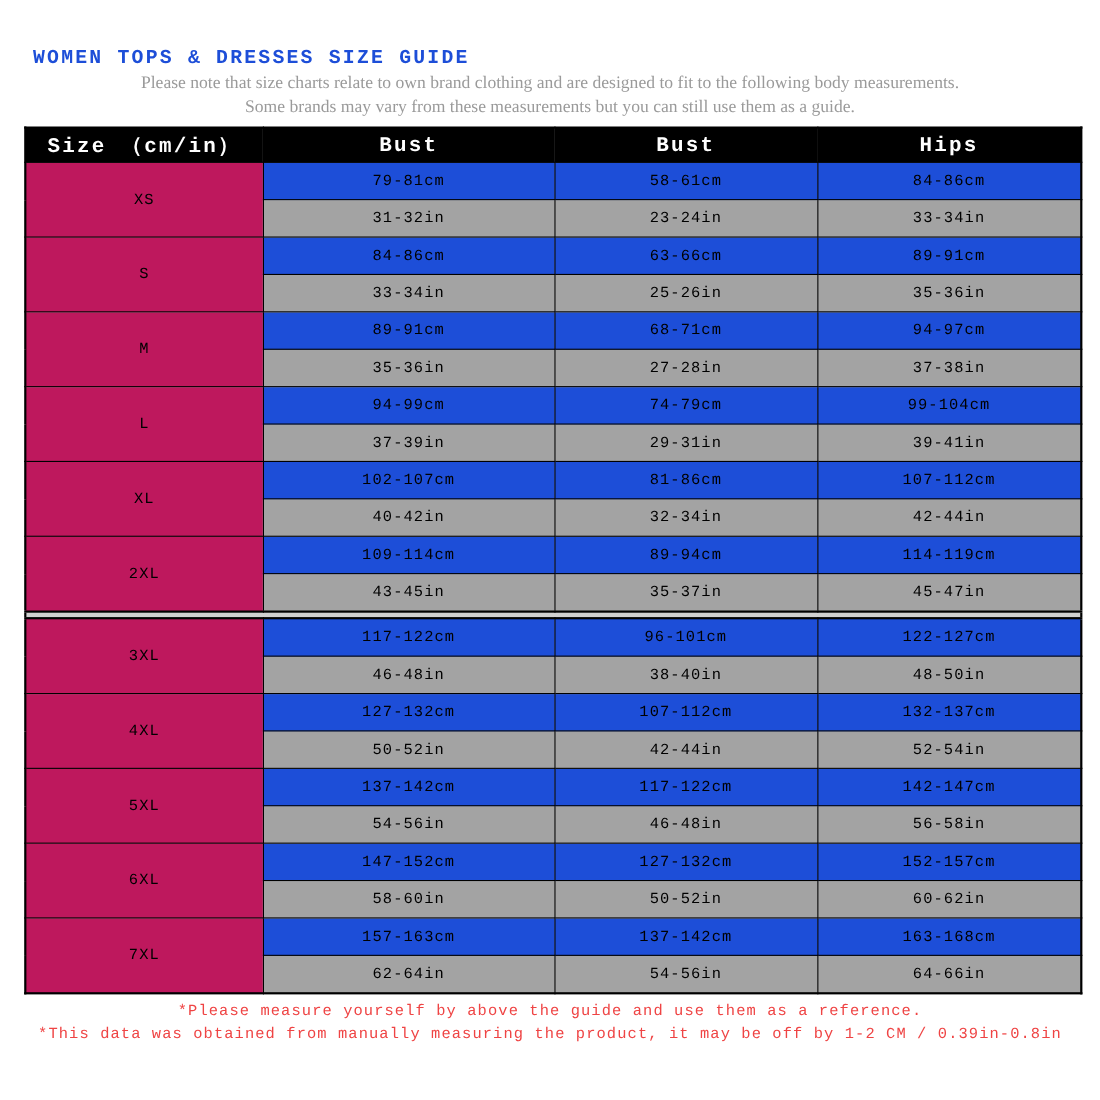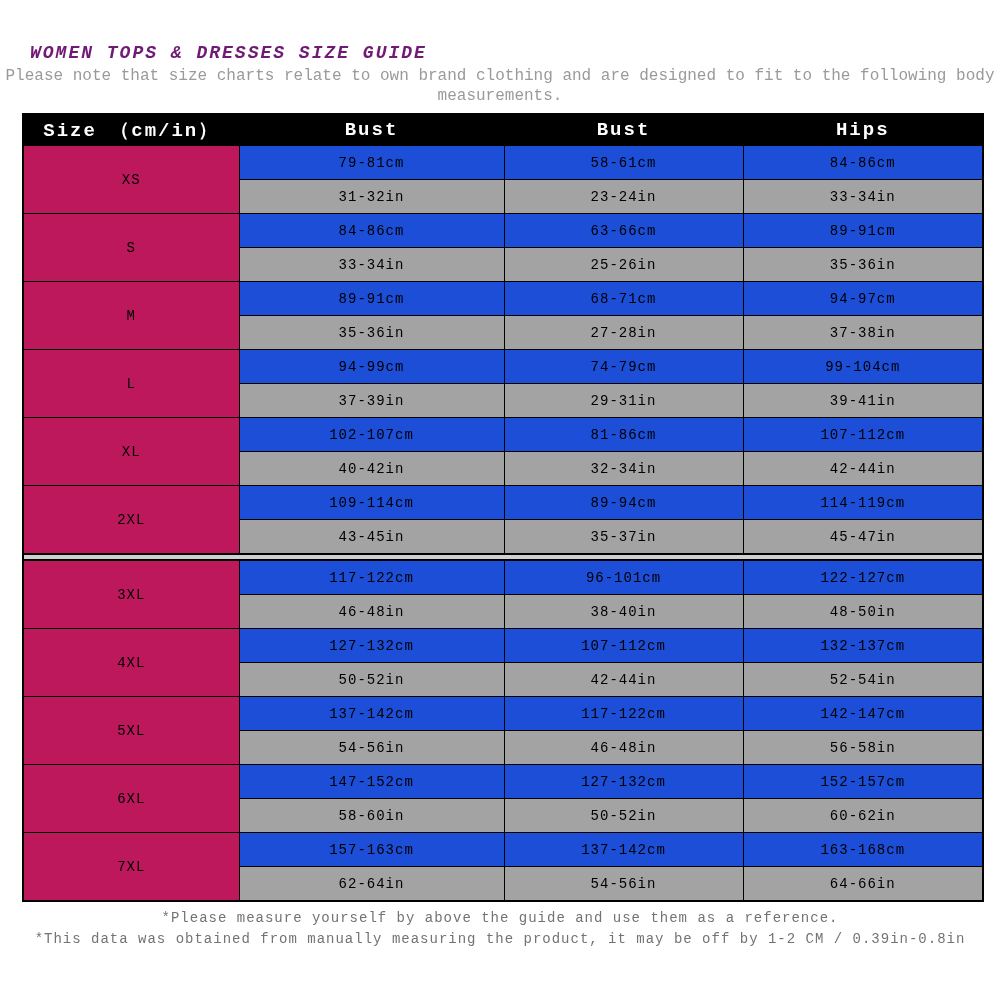--- a/index.html
+++ b/index.html
@@ -16,27 +16,26 @@
     width: 1000px;
     height: 1000px;
     overflow: hidden;
   }
   .page-title {
     margin: 42px 0 0 30px;
     font-size: 18px;
     font-weight: bold;
     letter-spacing: 2px;
     line-height: 22px;
-    color: #701a75;
-    font-style: italic;
+    color: #1d4ed8;
   }
   .subtitle {
     margin: 2px 0 0 0;
     text-align: center;
-    font-family: Liberation Mono, monospace;
+    font-family: Liberation Serif, serif;
     font-size: 16px;
     line-height: 20px;
     color: #9a9a9a;
   }
   table.size-chart {
     border-collapse: collapse;
     margin: 7px 0 0 22px;
     width: 960px;
     table-layout: fixed;
     padding-left: 42px;
@@ -75,32 +74,33 @@
     background: #d0d0d0;
     border-top: 2px solid #000000;
     border-bottom: 2px solid #000000;
   }
   .note {
     margin: 0;
     text-align: center;
     font-size: 14px;
     line-height: 21px;
     letter-spacing: 1px;
-    color: #737373;
+    color: #ef4444;
   }
   .note-1 { margin-top: 6px; }
 </style>
 </head>
 <body>
 
 <div class="page">
 
   <h1 class="page-title">WOMEN TOPS &amp; DRESSES SIZE GUIDE</h1>
 
   <p class="subtitle">Please note that size charts relate to own brand clothing and are designed to fit to the following body measurements.</p>
+  <p class="subtitle">Some brands may vary from these measurements but you can still use them as a guide.</p>
 
   <table class="size-chart">
     <colgroup>
       <col style="width:216px">
       <col style="width:265px">
       <col style="width:239px">
       <col style="width:240px">
     </colgroup>
     <thead>
       <tr>

